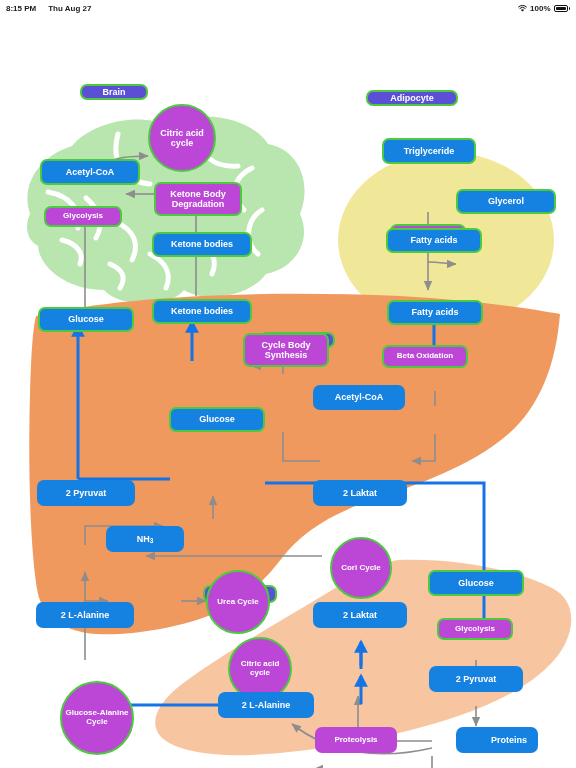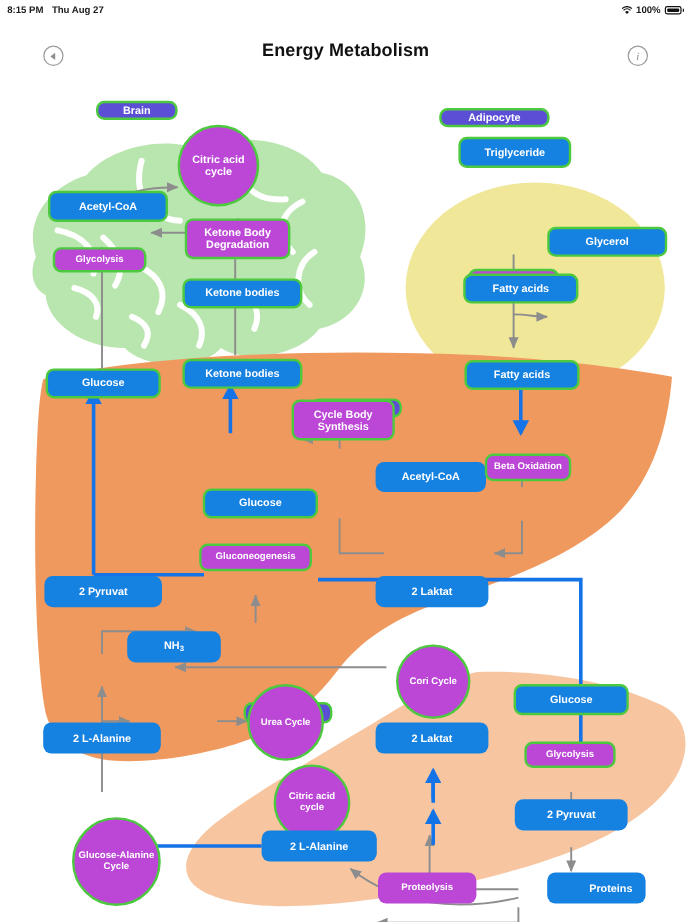--- a/index.html
+++ b/index.html
@@ -7,21 +7,21 @@
     width:576px;height:768px;overflow:hidden;
     background:#ffffff;
     font-family:"Liberation Sans",sans-serif;
     -webkit-font-smoothing:antialiased;
   }
   #root{position:relative;width:576px;height:768px;}
 
   
   .statusbar{position:absolute;left:0;top:0;width:576px;height:16px;
     display:flex;align-items:center;font-size:8px;color:#1a1a1a;font-weight:600;}
-  .sb-left{position:absolute;left:6px;display:flex;gap:7px;align-items:center;}
+  .sb-left{position:absolute;left:6px;display:flex;gap:12px;align-items:center;}
   .sb-right{position:absolute;right:6px;display:flex;gap:3px;align-items:center;}
   .wifi-icon{display:inline-block;width:9px;height:8px;position:relative;top:1px;}
   .batt{display:inline-flex;align-items:center;}
   .batt-body{width:14px;height:7px;border:1px solid #111;border-radius:2px;
      position:relative;box-sizing:border-box;}
   .batt-fill{position:absolute;left:1px;top:1px;bottom:1px;right:1px;background:#111;border-radius:1px;}
   .batt-cap{width:1.5px;height:3px;background:#111;border-radius:0 1px 1px 0;margin-left:1px;}
 
   
   .navbar{position:absolute;left:0;top:30px;width:576px;height:34px;}
@@ -79,29 +79,20 @@
       <span>100%</span>
       <span class="batt">
         <span class="batt-body">
             <span class="batt-fill"></span>
           </span>
           <span class="batt-cap"></span>
       </span>
     </div>
   </div>
 
-  <div class="navbar">
-    <div class="circ-btn btn-back">
-      <span class="tri-left"></span>
-    </div>
-    <div class="nav-title">Energy Metabolism</div>
-    <div class="circ-btn btn-info">
-      <span>i</span>
-    </div>
-  </div>
 
   <div class="canvas">
 
     <svg class="blob" width="576" height="704">
 
       <g>
         <path d="M30 150 C20 120 40 92 72 82 C92 58 140 48 168 62 C196 44 250 52 268 80
                  C300 86 312 120 300 150 C312 176 296 204 266 210 C250 232 206 240 184 226
                  C170 244 120 244 104 226 C70 226 40 206 38 182 C24 174 26 158 30 150 Z" fill="#B9E5AF"></path>
         <path d="M118 70 C110 100 126 118 150 120" stroke="#fff" stroke-width="5" fill="none" stroke-linecap="round"></path>
@@ -217,21 +208,21 @@
     <div class="node n-purple bordered lbl-sm" style="left:44px;top:142px;width:78px;height:21px;">
       <span>Glycolysis</span>
     </div>
     <div class="node n-blue bordered lbl" style="left:38px;top:243px;width:96px;height:25px;">
       <span>Glucose</span>
     </div>
     <div class="node n-blue bordered lbl" style="left:152px;top:168px;width:100px;height:25px;">
       <span>Ketone bodies</span>
     </div>
 
-    <div class="node n-blue bordered lbl" style="left:382px;top:50px;width:94px;height:26px;">
+    <div class="node n-blue bordered lbl" style="left:382px;top:74px;width:94px;height:26px;">
       <span>Triglyceride</span>
     </div>
     <div class="node n-purple bordered lbl-sm" style="left:390px;top:160px;width:76px;height:21px;">
       <span>Lipolysis</span>
     </div>
     <div class="node n-blue bordered lbl" style="left:456px;top:125px;width:100px;height:25px;">
       <span>Glycerol</span>
     </div>
     <div class="node n-blue bordered lbl" style="left:386px;top:164px;width:96px;height:25px;">
       <span>Fatty acids</span>
@@ -242,29 +233,26 @@
     </div>
     <div class="node n-purple bordered lbl" style="left:243px;top:269px;width:86px;height:34px;padding:0 3px;">
       <span>Cycle Body Synthesis</span>
     </div>
     <div class="node n-blue lbl" style="left:313px;top:321px;width:92px;height:25px;">
       <span>Acetyl-CoA</span>
     </div>
     <div class="node n-blue bordered lbl" style="left:387px;top:236px;width:96px;height:25px;">
       <span>Fatty acids</span>
     </div>
-    <div class="node n-purple bordered lbl-sm" style="left:404px;top:281px;width:72px;height:23px;margin-top:33px;">
+    <div class="node n-purple bordered lbl-sm" style="left:382px;top:281px;width:86px;height:23px;">
       <span>Beta Oxidation</span>
     </div>
     <div class="node n-blue bordered lbl" style="left:169px;top:343px;width:96px;height:25px;">
       <span>Glucose</span>
     </div>
-    <div class="node n-purple bordered lbl-sm" style="left:166px;top:389px;width:94px;height:23px;">
-      <span>Gluconeogenesis</span>
-    </div>
     <div class="node n-blue lbl" style="left:37px;top:416px;width:98px;height:26px;">
       <span>2 Pyruvat</span>
     </div>
     <div class="node n-blue lbl" style="left:106px;top:462px;width:78px;height:26px;">
       <span>NH<sub>3</sub></span>
     </div>
     <div class="node n-purple bordered circle lbl-sm" style="left:206px;top:506px;width:64px;height:64px;">
       <span>Urea Cycle</span>
     </div>
     <div class="node n-blue lbl" style="left:313px;top:416px;width:94px;height:26px;">

